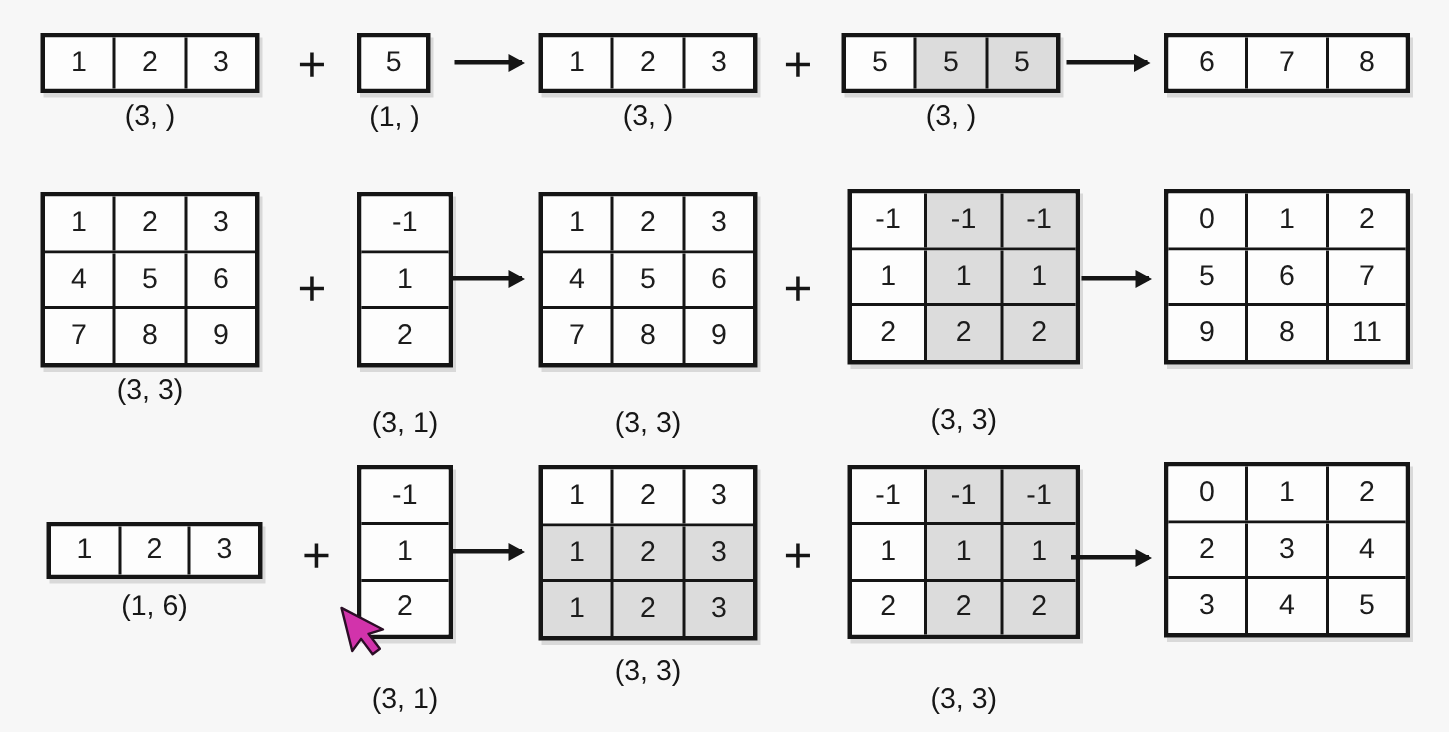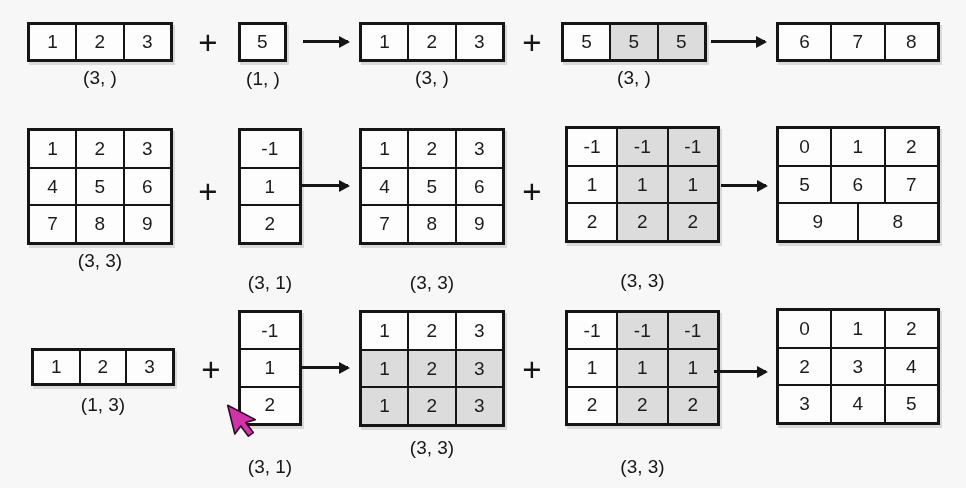--- a/index.html
+++ b/index.html
@@ -210,31 +210,32 @@
         <div class="cell">2</div>
       </div>
       <div class="grid-row">
         <div class="cell">5</div>
         <div class="cell">6</div>
         <div class="cell">7</div>
       </div>
       <div class="grid-row">
         <div class="cell">9</div>
         <div class="cell">8</div>
+        <div class="cell">11</div>
       </div>
     </div>
 
   <div class="grid" style="left:31px;top:348px;width:144px;height:38px">
       <div class="grid-row">
         <div class="cell">1</div>
         <div class="cell">2</div>
         <div class="cell">3</div>
       </div>
     </div>
-  <div class="shape-label" style="left:31px;top:394px;width:144px">(1, 3)</div>
+  <div class="shape-label" style="left:31px;top:394px;width:144px">(1, 6)</div>
 
   <div class="plus" style="left:194px;top:352px">+</div>
 
   <div class="grid" style="left:238px;top:310px;width:64px;height:116px">
       <div class="grid-row">
         <div class="cell">-1</div>
       </div>
       <div class="grid-row">
         <div class="cell">1</div>
       </div>

